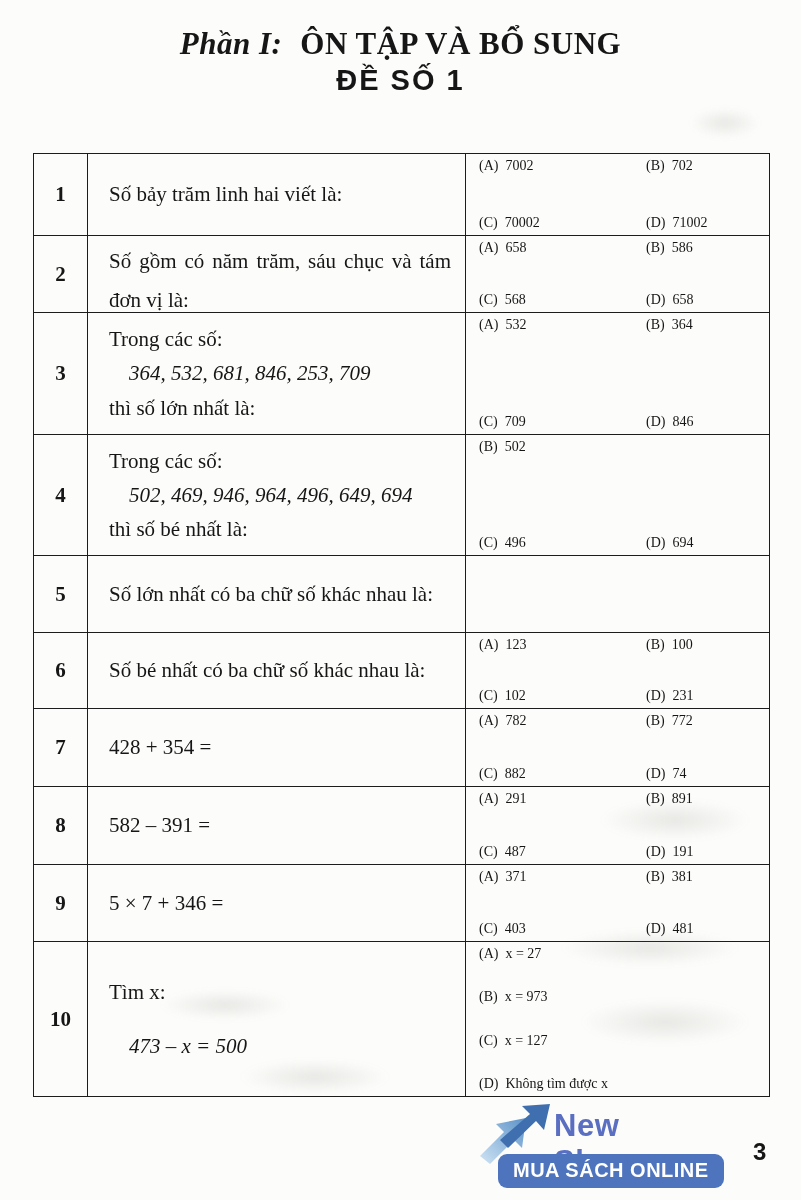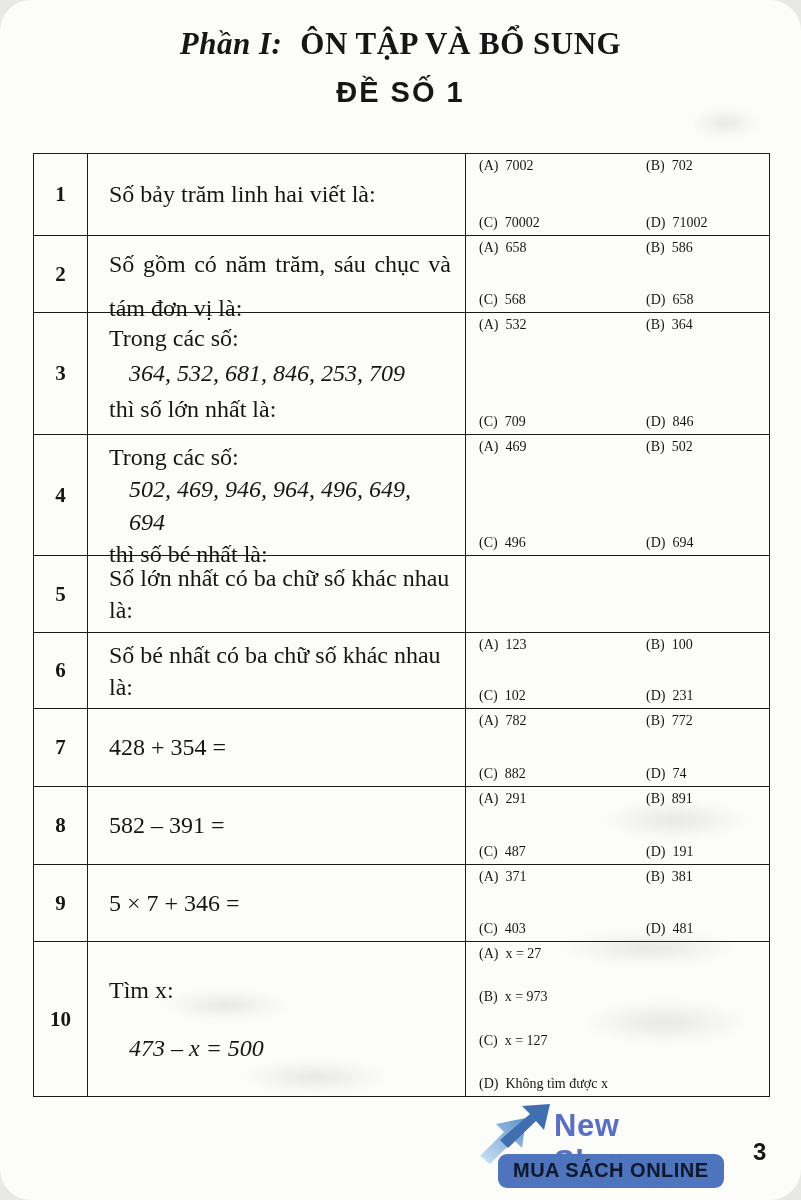--- a/index.html
+++ b/index.html
@@ -1,35 +1,35 @@
 <!DOCTYPE html>
 <html><head>
 <meta charset="utf-8">
 <style>
   html,body{margin:0;padding:0;background:#e8e8e6;}
   .page{
     position:relative;width:801px;height:1200px;margin:0 auto;
     background:#fcfcfa;overflow:hidden;
-    font-family:"Liberation Serif","DejaVu Serif",serif;color:#161616;border-radius:31px;
+    font-family:"Liberation Serif","DejaVu Serif",serif;color:#161616;
   }
   
   .header{position:absolute;top:26px;left:0;width:100%;text-align:center;}
   .h1{font-size:31px;font-weight:bold;letter-spacing:.5px;white-space:nowrap;}
   .h1 .part{font-style:italic;margin-right:18px;}
-  .h2{margin-top:14px;font-family:"Liberation Sans","DejaVu Sans",sans-serif;
+  .h2{margin-top:2px;font-family:"Liberation Sans","DejaVu Sans",sans-serif;
       font-size:29px;font-weight:bold;letter-spacing:2px;}
   
   .qtable{position:absolute;left:33px;top:153px;width:737px;
           border:1.6px solid #1c1c1c;box-sizing:border-box;}
   .row{display:flex;border-bottom:1.4px solid #1c1c1c;box-sizing:border-box;}
   .row:last-child{border-bottom:none;}
   .cell{box-sizing:border-box;}
   .num{width:54px;flex:0 0 54px;display:flex;align-items:center;justify-content:center;
        font-weight:bold;font-size:21px;border-right:1.4px solid #1c1c1c;}
-  .q{width:378px;flex:0 0 378px;border-right:1.4px solid #1c1c1c;font-size:24px;
+  .q{width:378px;flex:0 0 378px;border-right:1.4px solid #1c1c1c;font-size:21px;
      display:flex;flex-direction:column;justify-content:space-evenly;
      padding:6px 14px 6px 21px;line-height:1.35;}
   .q .justify{text-align:justify;text-justify:inter-word;line-height:1.85;}
   .q .indent{padding-left:20px;font-style:italic;}
   .opts{flex:1 1 auto;display:flex;flex-direction:column;justify-content:space-between;
         padding:4px 6px 4px 13px;font-size:14px;}
   .opt-line{display:grid;grid-template-columns:167px 1fr;}
   .opts.stacked .opt-line{grid-template-columns:1fr;}
   .opt{white-space:nowrap;}
   .opt .lab{margin-right:7px;}
@@ -38,21 +38,21 @@
   .hr5{height:77px}.hr6{height:76px}.hr7{height:78px}.hr8{height:78px}
   .hr9{height:77px}.hr10{height:154px}
   
   .logo{position:absolute;left:478px;top:1102px;width:262px;height:94px;}
   .logo svg{position:absolute;left:0;top:2px;}
   .logo-text{position:absolute;left:76px;top:6px;
              font-family:"Liberation Sans","DejaVu Sans",sans-serif;
              font-size:31px;font-weight:bold;letter-spacing:.5px;}
   .badge{position:absolute;left:20px;top:52px;
          font-family:"Liberation Sans","DejaVu Sans",sans-serif;
-         font-size:20px;font-weight:bold;letter-spacing:.5px;color:#0f172a;
+         font-size:20px;font-weight:bold;letter-spacing:.5px;color:#ffffff;
          padding:5px 15px 6px;border-radius:9px;white-space:nowrap;}
   .pagenum{position:absolute;left:753px;top:1138px;
            font-family:"Liberation Sans","DejaVu Sans",sans-serif;
            font-size:24px;font-weight:bold;}
   
   .smudge{position:absolute;pointer-events:none;filter:blur(3px);
           background:radial-gradient(ellipse at center,rgba(125,125,120,.16),rgba(125,125,120,0) 70%);}
 </style>
 </head>
 <body>
@@ -123,21 +123,20 @@
 
     <div class="row hr4">
       <div class="cell num">4</div>
       <div class="cell q">
         <div>Trong các số:</div>
         <div class="indent">502, 469, 946, 964, 496, 649, 694</div>
         <div>thì số bé nhất là:</div>
       </div>
       <div class="cell opts">
         <div class="opt-line">
-          <span class="opt"><span class="lab">(A)</span><span>469</span></span>
           <span class="opt"><span class="lab">(B)</span><span>502</span></span>
         </div>
         <div class="opt-line">
           <span class="opt"><span class="lab">(C)</span><span>496</span></span>
           <span class="opt"><span class="lab">(D)</span><span>694</span></span>
         </div>
       </div>
     </div>
 
     <div class="row hr5">

